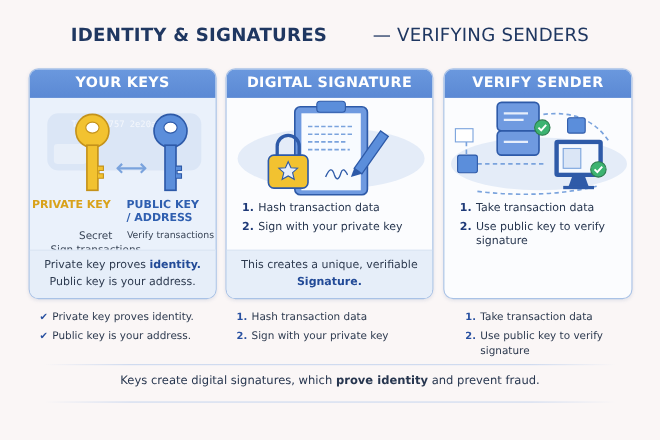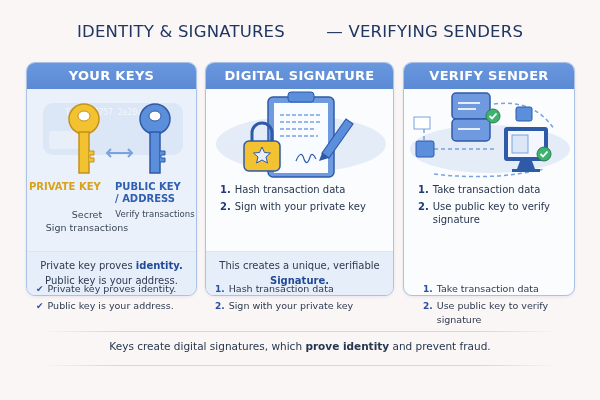--- a/index.html
+++ b/index.html
@@ -7,25 +7,25 @@
   body {
     background: #faf6f6;
     font-family: "DejaVu Sans", "Liberation Sans", sans-serif;
     color: #27364f;
     position: relative;
   }
   .title {
     position: absolute; left: 0; top: 22px; width: 600px;
     text-align: center; font-size: 16.5px; letter-spacing: 0.2px; color: #1f3761;
   }
-  .title .bold { font-weight: normal; }
+  .title .bold { font-weight: bold; }
   .title .light { font-weight: normal; margin-left: 36px; }
 
   .card {
-    position: absolute; top: 62px; height: 234px;
+    position: absolute; top: 62px; height: 210px;
     border: 1px solid #a9c2e6; border-radius: 9px;
     background: #fbfcfe; overflow: hidden;
     box-shadow: 0 1px 3px rgba(80,110,160,0.12);
   }
   .card-header {
     height: 26px; background: linear-gradient(#6a98de, #5b89d4);
     color: #fff; font-weight: bold; font-size: 13px;
     text-align: center; line-height: 26px; letter-spacing: 0.3px;
   }
   .card1 { left: 26px; width: 171px; background: #eaf1fb; }

